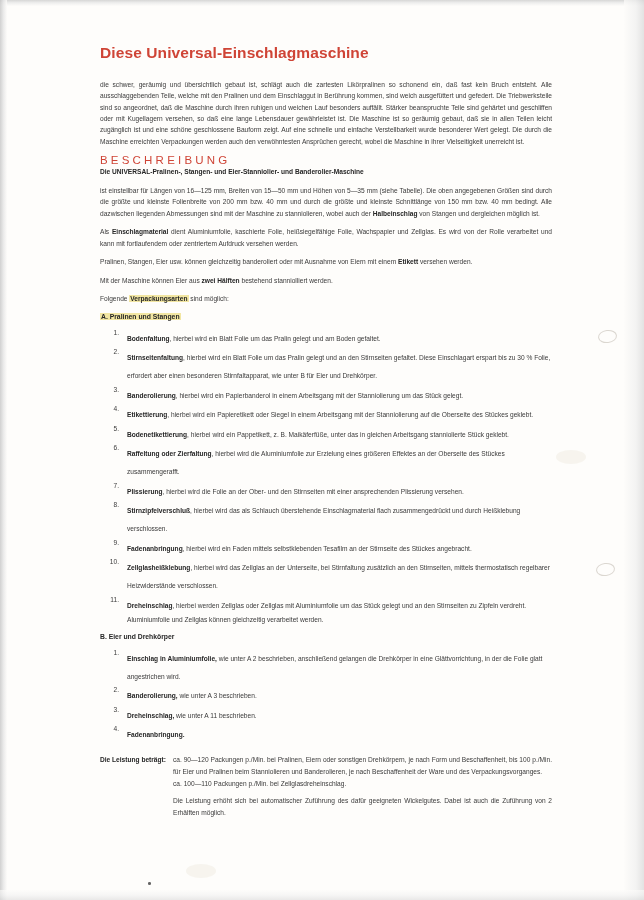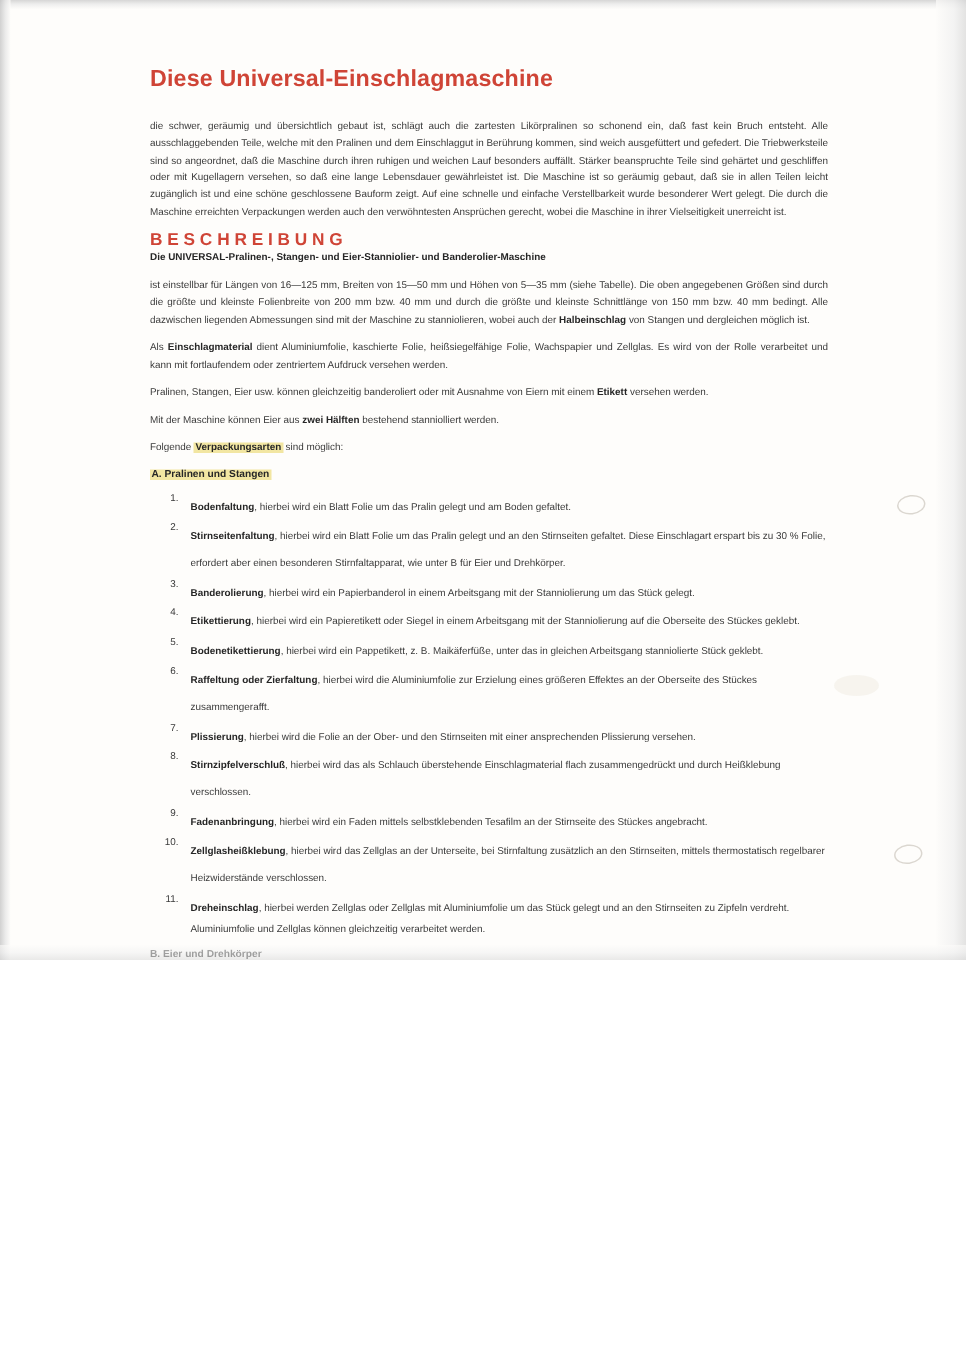--- a/index.html
+++ b/index.html
@@ -6,21 +6,21 @@
     margin: 0;
     padding: 0;
     background: #ffffff;
   }
   body {
     font-family: "Liberation Sans", sans-serif;
   }
   .scan {
     position: relative;
     width: 644px;
-    height: 640px;
+    height: 900px;
     background: #fdfcfa;
     overflow: hidden;
   }
   
   .edge-top {
     position: absolute; top: 0; left: 0; right: 0; height: 6px;
     background: linear-gradient(to bottom, #c9c9c9 0%, #e8e8e8 45%, #fdfcfa 100%);
     opacity: .75;
   }
   .edge-left {
@@ -54,21 +54,21 @@
     margin: 0 0 16px 0;
     font-size: 15.5px;
     font-weight: bold;
     color: #cf4436;
     letter-spacing: .1px;
     line-height: 1.2;
   }
   h2.section-title {
     margin: 0 0 0 0;
     font-size: 11.5px;
-    font-weight: bold;
+    font-weight: normal;
     color: #cf4436;
     letter-spacing: 3.2px;
   }
 
   p.body-text, .li-text, .lead-line {
     font-size: 6.6px;
     line-height: 1.74;
     color: #3a3a3a;
     text-align: justify;
     margin: 0;

